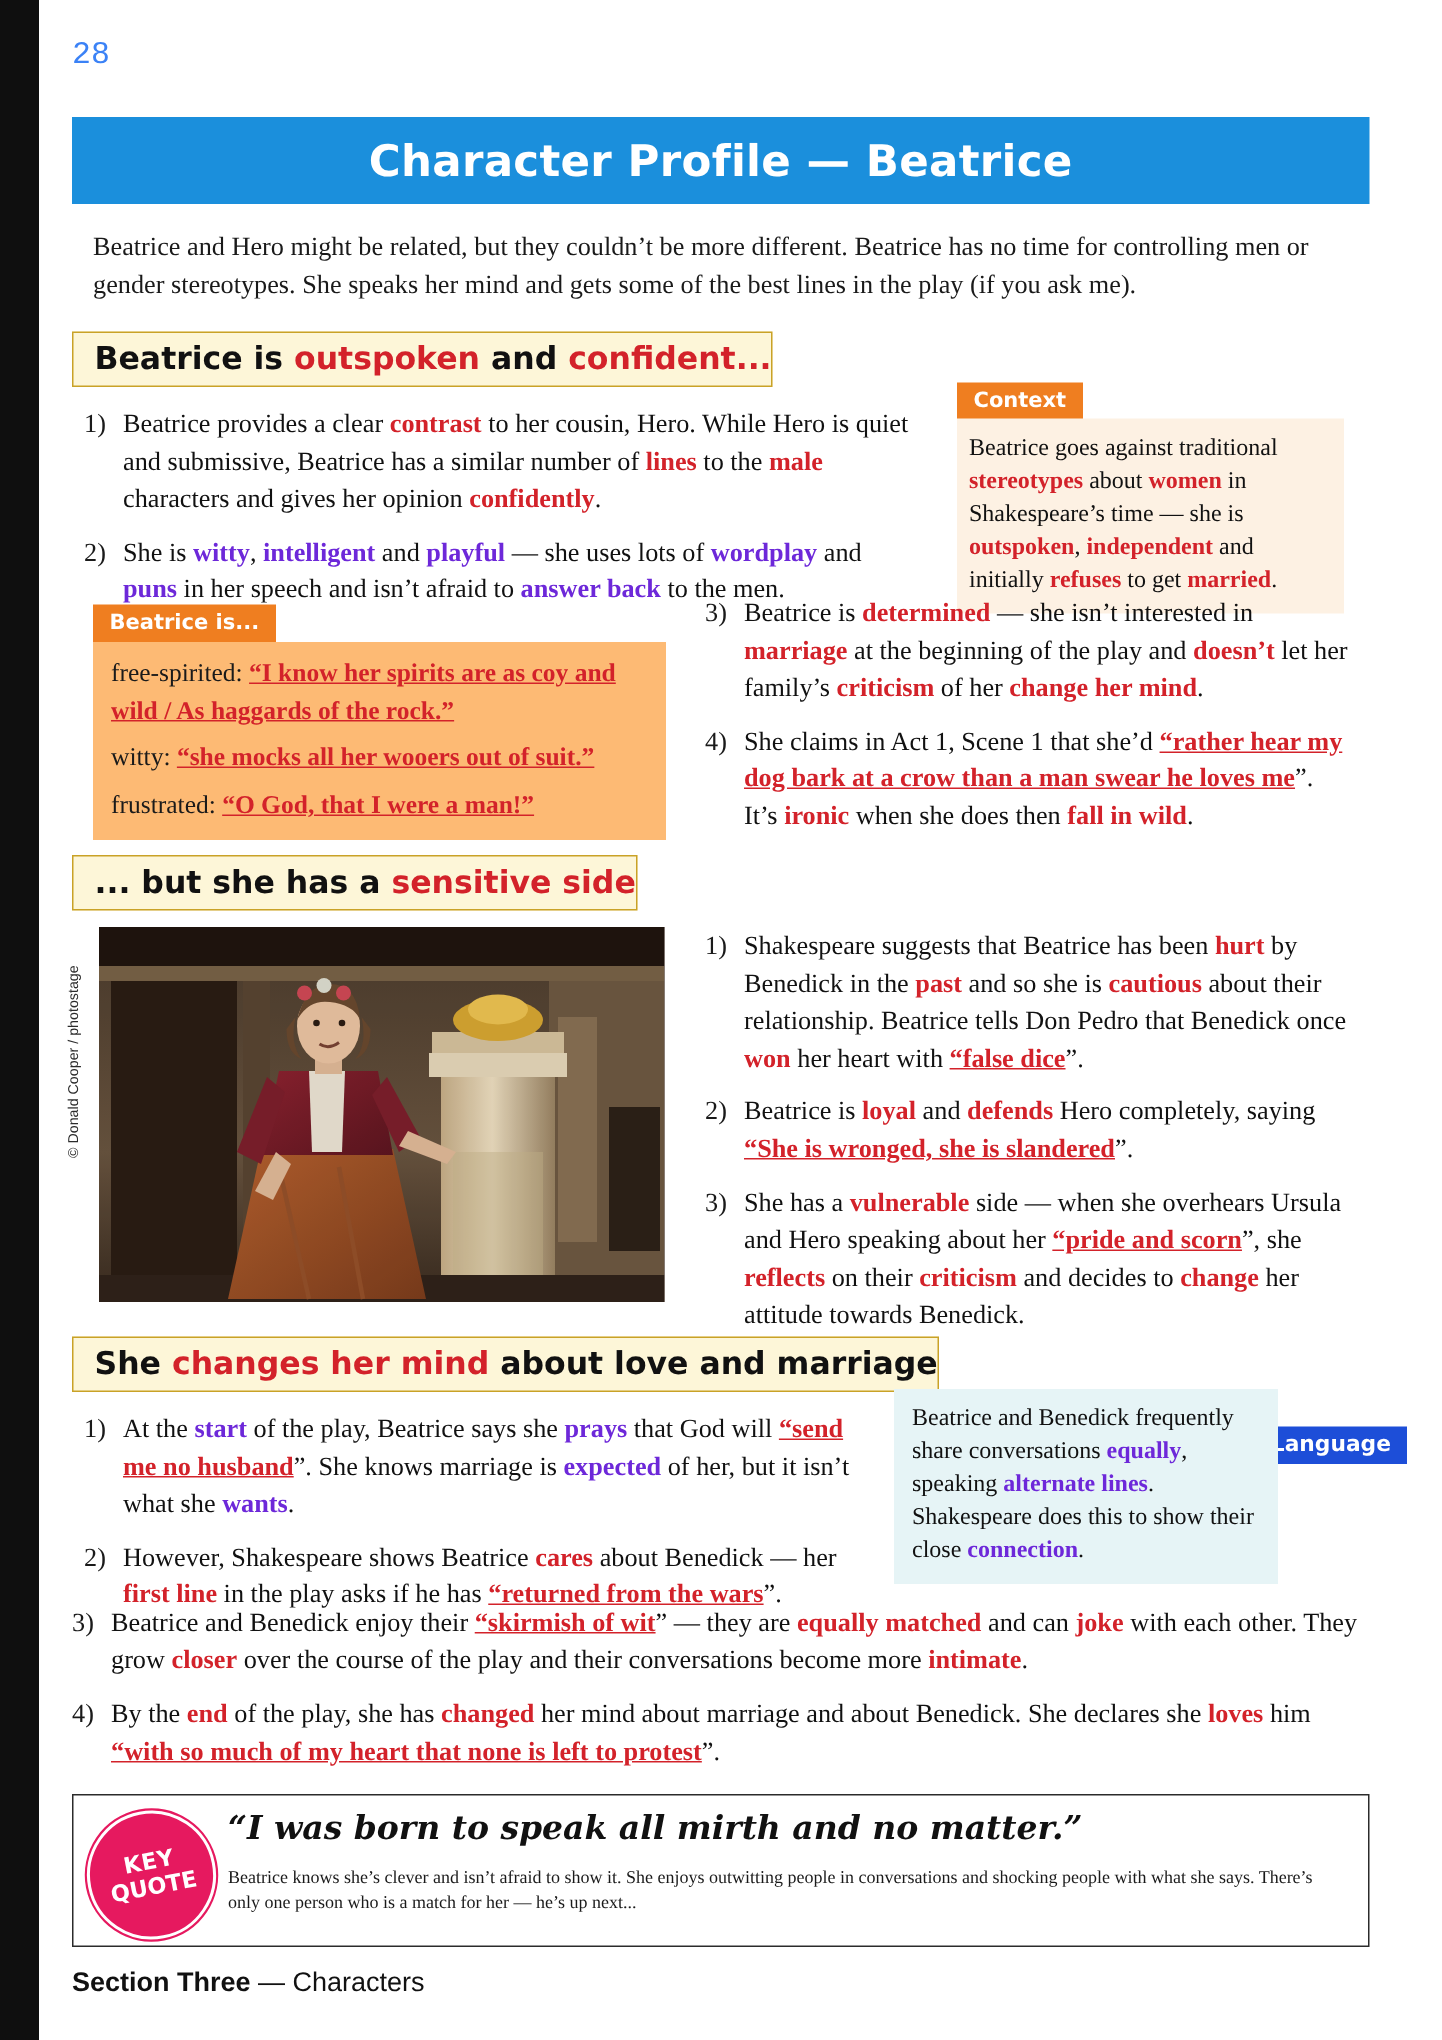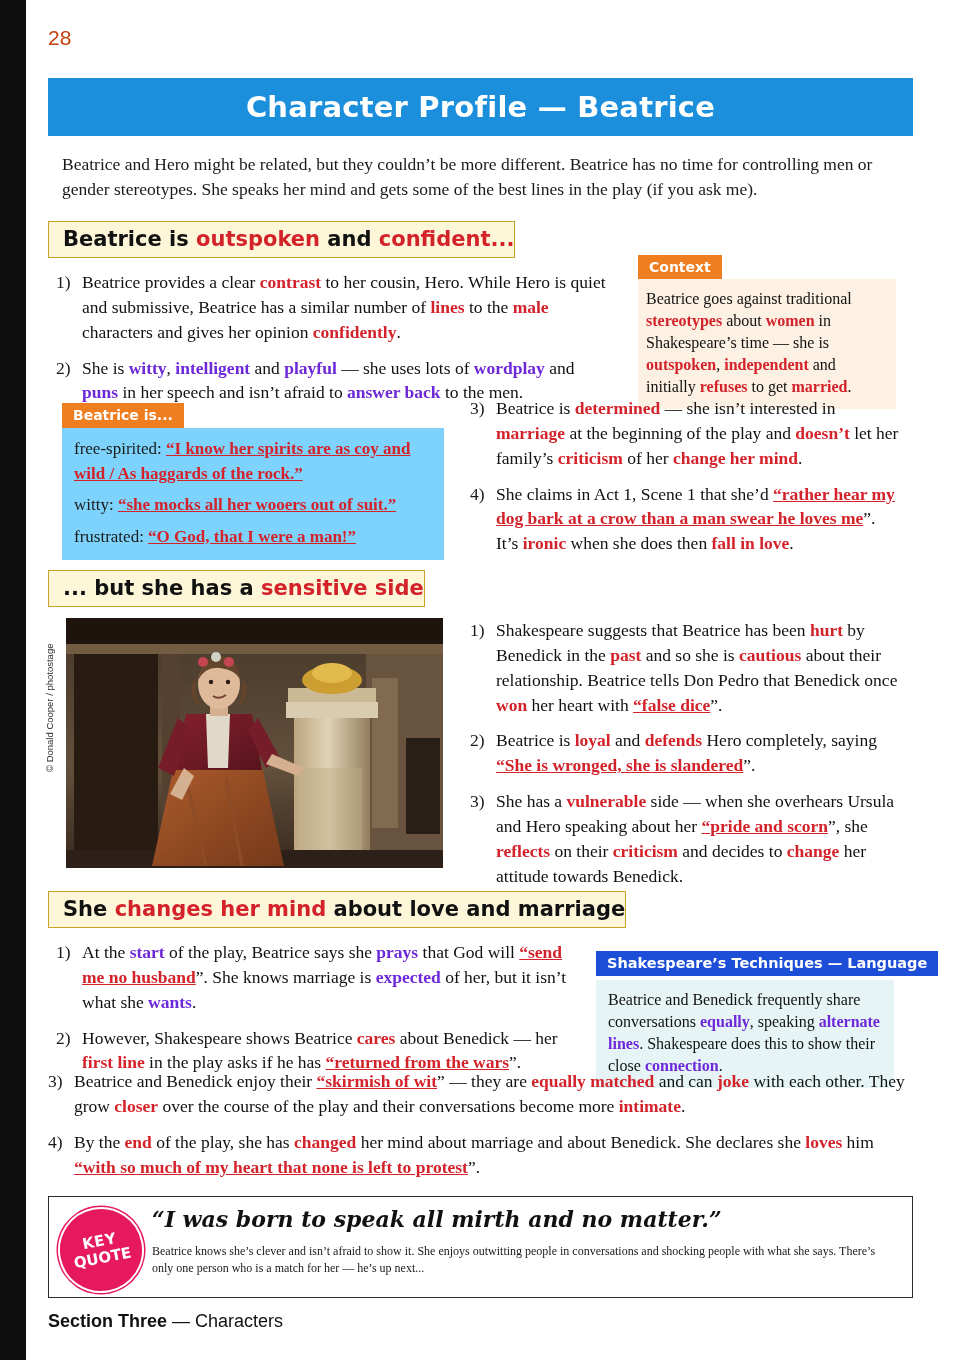--- a/index.html
+++ b/index.html
@@ -28,23 +28,23 @@
     left: 0;
     top: 0;
     width: 26px;
     height: 1360px;
     background: #0f0f0f;
   }
   .page-number {
     position: absolute;
     left: 48px;
     top: 26px;
-    font-family: Liberation Sans, sans-serif;
+    font-family: Liberation Mono, monospace;
     font-size: 21px;
-    color: #c2410c;
+    color: #3b82f6;
   }
 
   
   .title-banner {
     position: absolute;
     left: 48px;
     top: 78px;
     width: 865px;
     height: 58px;
     background: #1b8fdc;
@@ -133,21 +133,21 @@
     box-sizing: border-box;
   }
 
   
   #beatrice-is-tab { left: 62px; top: 403px; background:#ef7e20; }
   #beatrice-is-box {
     position: absolute;
     left: 62px;
     top: 428px;
     width: 382px;
-    background: #7dd3fc;
+    background: #fdba74;
     padding: 9px 12px 10px 12px;
     font-size: 17px;
     line-height: 1.45;
     box-sizing: border-box;
   }
   #beatrice-is-box .line { margin-bottom: 7px; }
   #beatrice-is-box .line:last-child { margin-bottom: 0; }
 
   
   #tech-tab {
@@ -157,22 +157,22 @@
     background: #1d4ed8;
     color: #ffffff;
     font-family: "DejaVu Sans", sans-serif;
     font-weight: bold;
     font-size: 14.5px;
     padding: 4px 11px 5px 11px;
   }
   #tech-box {
     position: absolute;
     left: 596px;
-    top: 980px;
-    width: 298px;
+    top: 926px;
+    width: 256px;
     background: #e6f4f6;
     padding: 9px 12px 11px 12px;
     font-size: 16px;
     line-height: 1.38;
     box-sizing: border-box;
   }
 
   
   #photo {
     position: absolute;
@@ -306,21 +306,21 @@
       <div class="line"><span>frustrated: </span><span class="q-red">“O God, that I were a man!”</span></div>
     </div>
 
   <div class="numlist" id="list-determined">
       <div class="numitem">
         <div class="num">3)</div>
         <div class="body"><span class="q-plain">Beatrice is </span><span class="b-red">determined</span><span class="q-plain"> — she isn’t interested in </span><span class="b-red">marriage</span><span class="q-plain"> at the beginning of the play and </span><span class="b-red">doesn’t</span><span class="q-plain"> let her family’s </span><span class="b-red">criticism</span><span class="q-plain"> of her </span><span class="b-red">change her mind</span><span class="q-plain">.</span></div>
       </div>
       <div class="numitem">
         <div class="num">4)</div>
-        <div class="body"><span class="q-plain">She claims in Act 1, Scene 1 that she’d </span><span class="q-red">“rather hear my dog bark at a crow than a man swear he loves me</span><span class="q-plain">”.  It’s </span><span class="b-red">ironic</span><span class="q-plain"> when she does then </span><span class="b-red">fall in love</span><span class="q-plain">.</span></div>
+        <div class="body"><span class="q-plain">She claims in Act 1, Scene 1 that she’d </span><span class="q-red">“rather hear my dog bark at a crow than a man swear he loves me</span><span class="q-plain">”.  It’s </span><span class="b-red">ironic</span><span class="q-plain"> when she does then </span><span class="b-red">fall in wild</span><span class="q-plain">.</span></div>
       </div>
     </div>
 
   <div class="yhead" id="heading-sensitive">
     <span>... but she has a </span><span class="red">sensitive side</span>
   </div>
 
   <div id="photo">
     <svg class="scene" viewBox="0 0 377 250" preserveAspectRatio="none">
       <defs>

